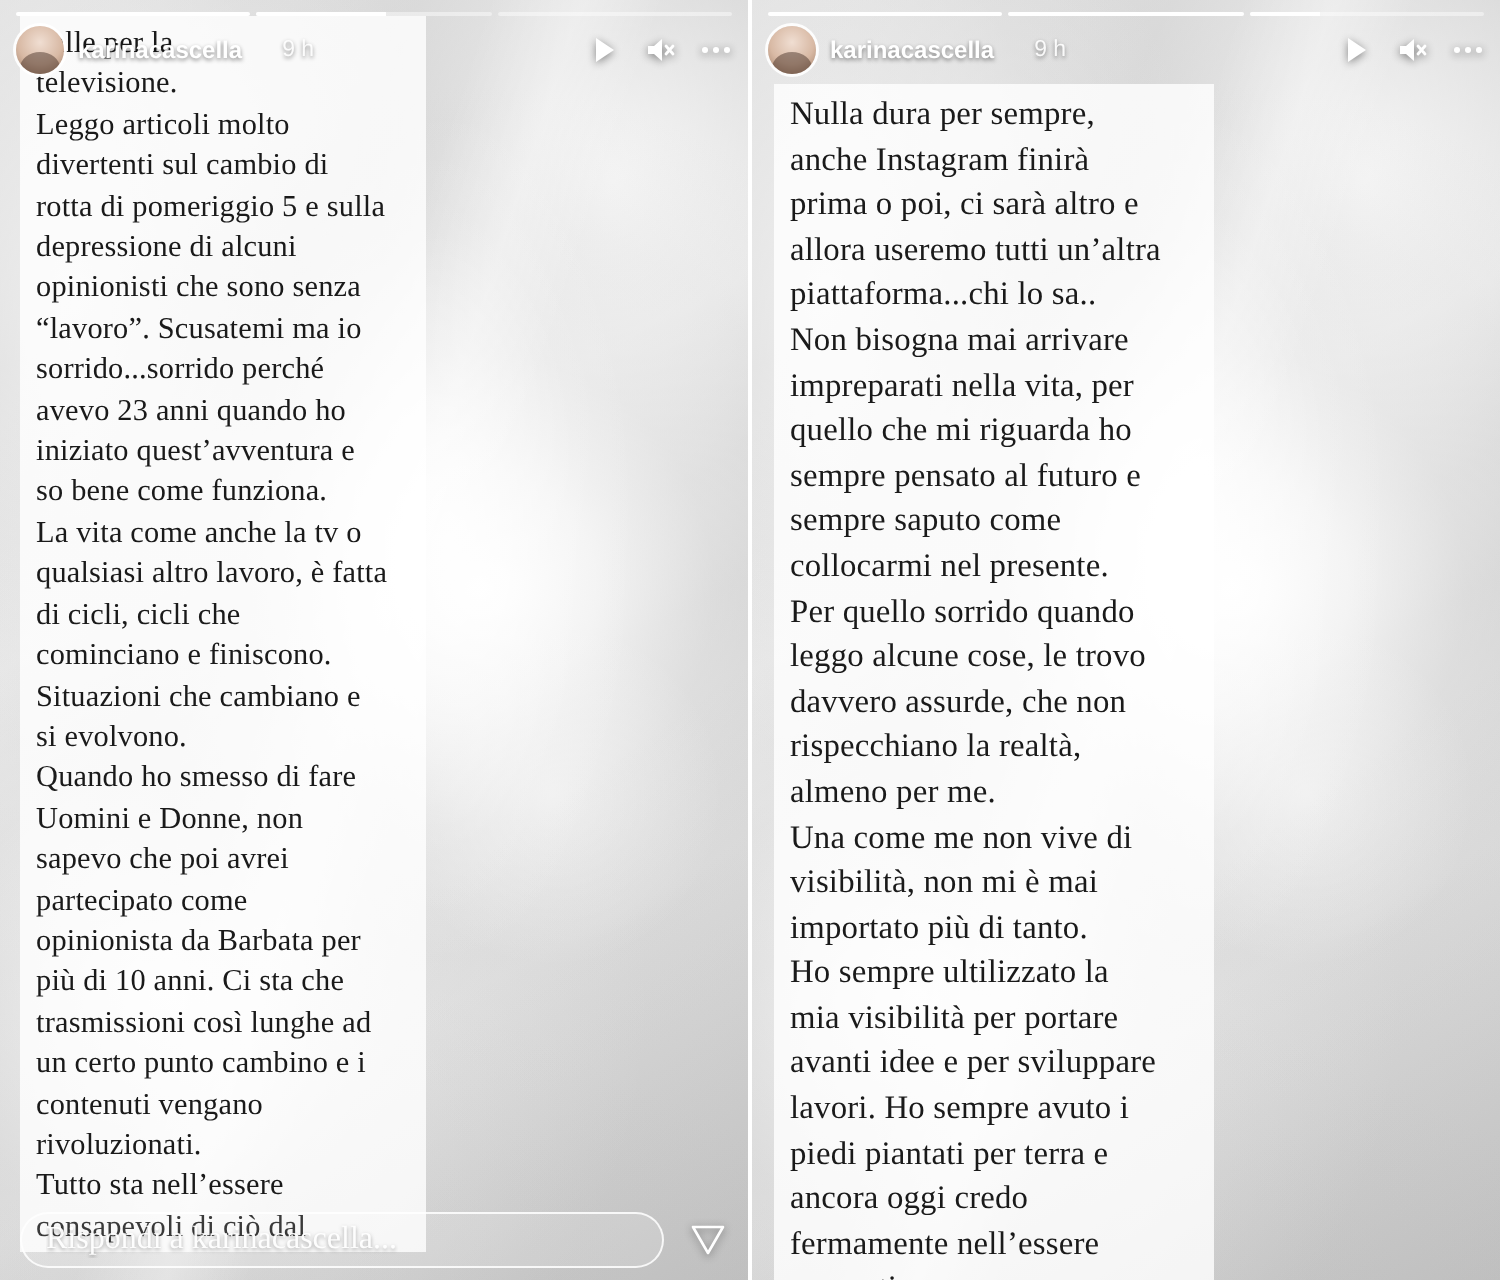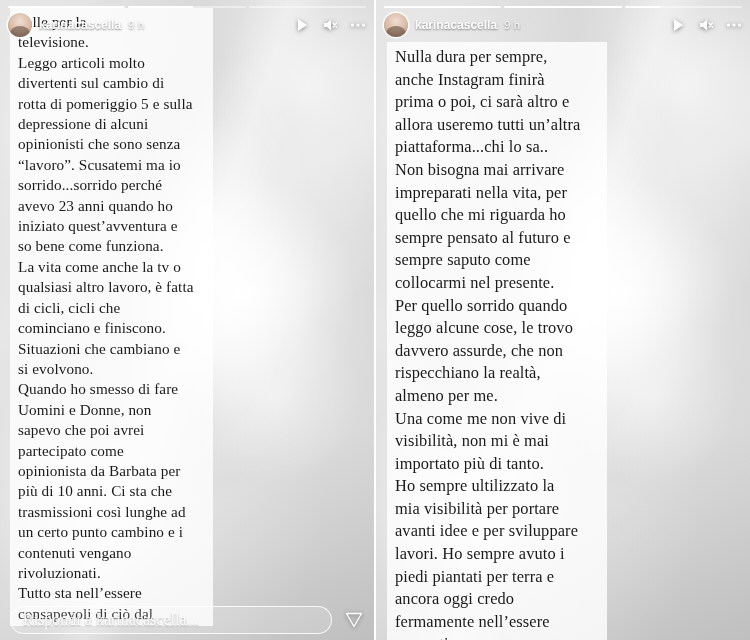--- a/index.html
+++ b/index.html
@@ -123,21 +123,21 @@
   }
   .username {
     margin-left: 7px;
     color: #ffffff;
     font-size: 12px;
     font-weight: bold;
     text-shadow: 0 1px 2px rgba(0,0,0,0.45);
     white-space: nowrap;
   }
   .timestamp {
-    margin-left: 7px;
+    margin-left: 20px;
     color: rgba(255,255,255,0.92);
     font-size: 11.5px;
     text-shadow: 0 1px 2px rgba(0,0,0,0.45);
     white-space: nowrap;
   }
   .header-actions {
     margin-left: auto;
     display: flex;
     align-items: center;
     gap: 12px;

